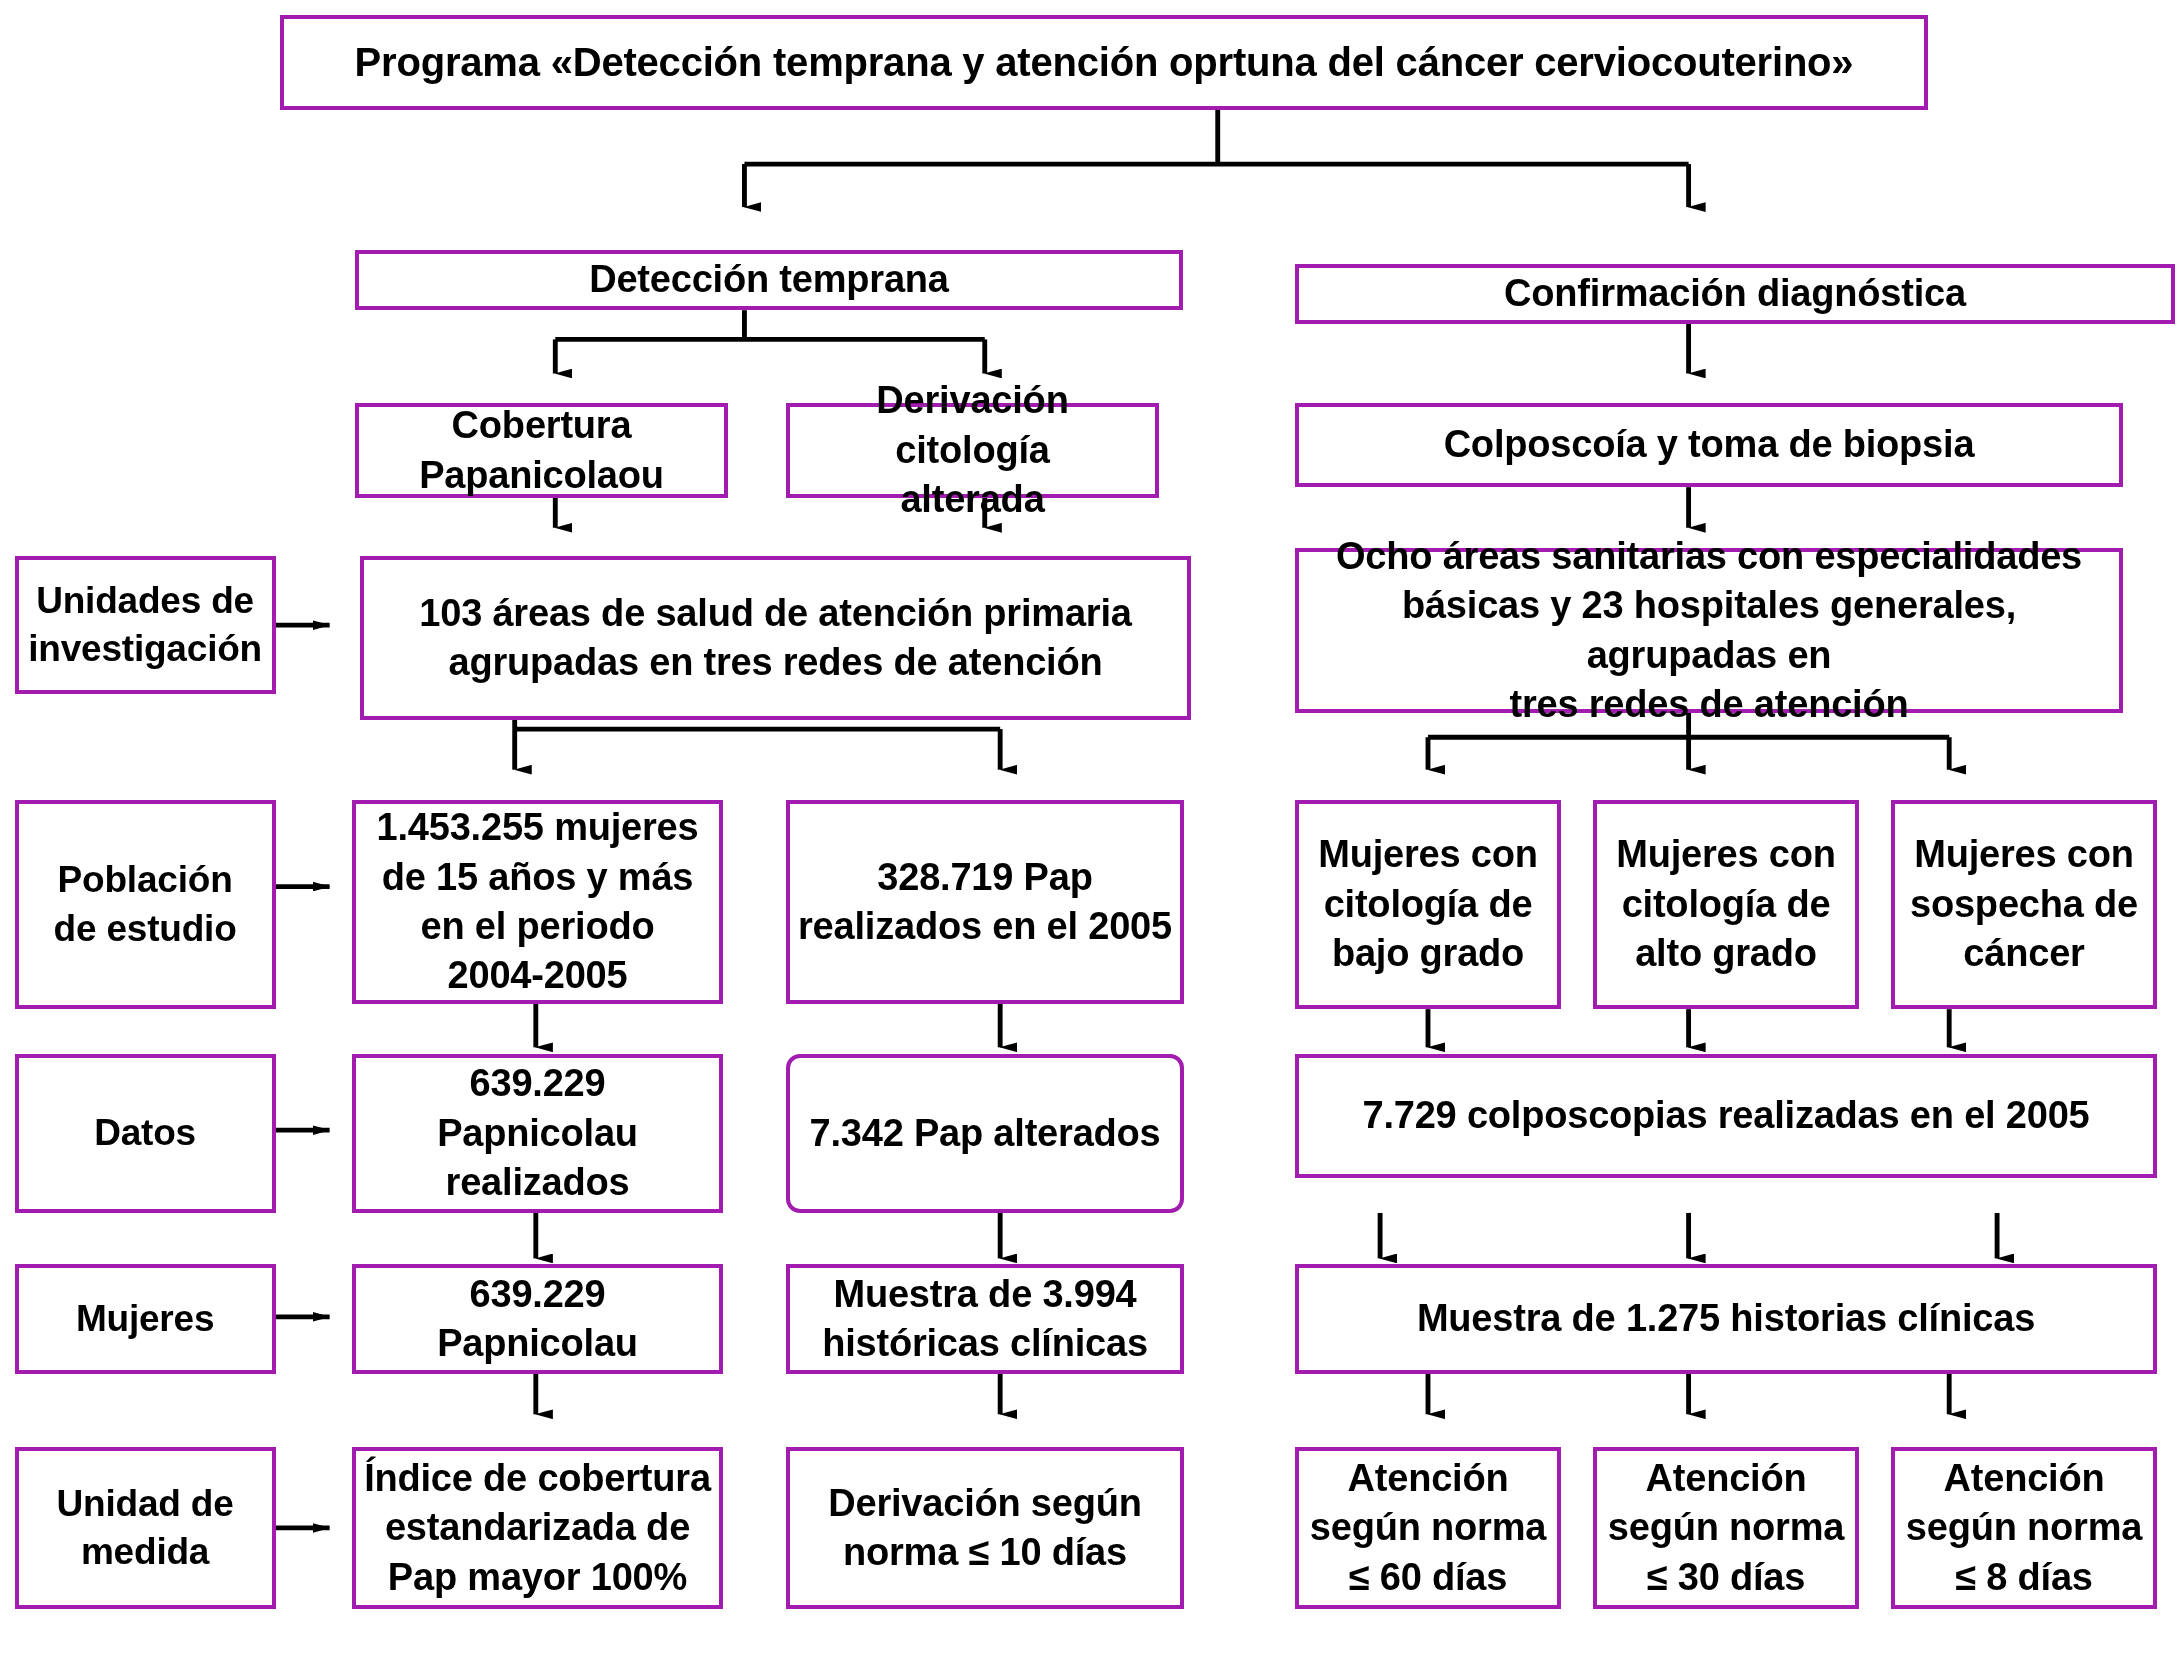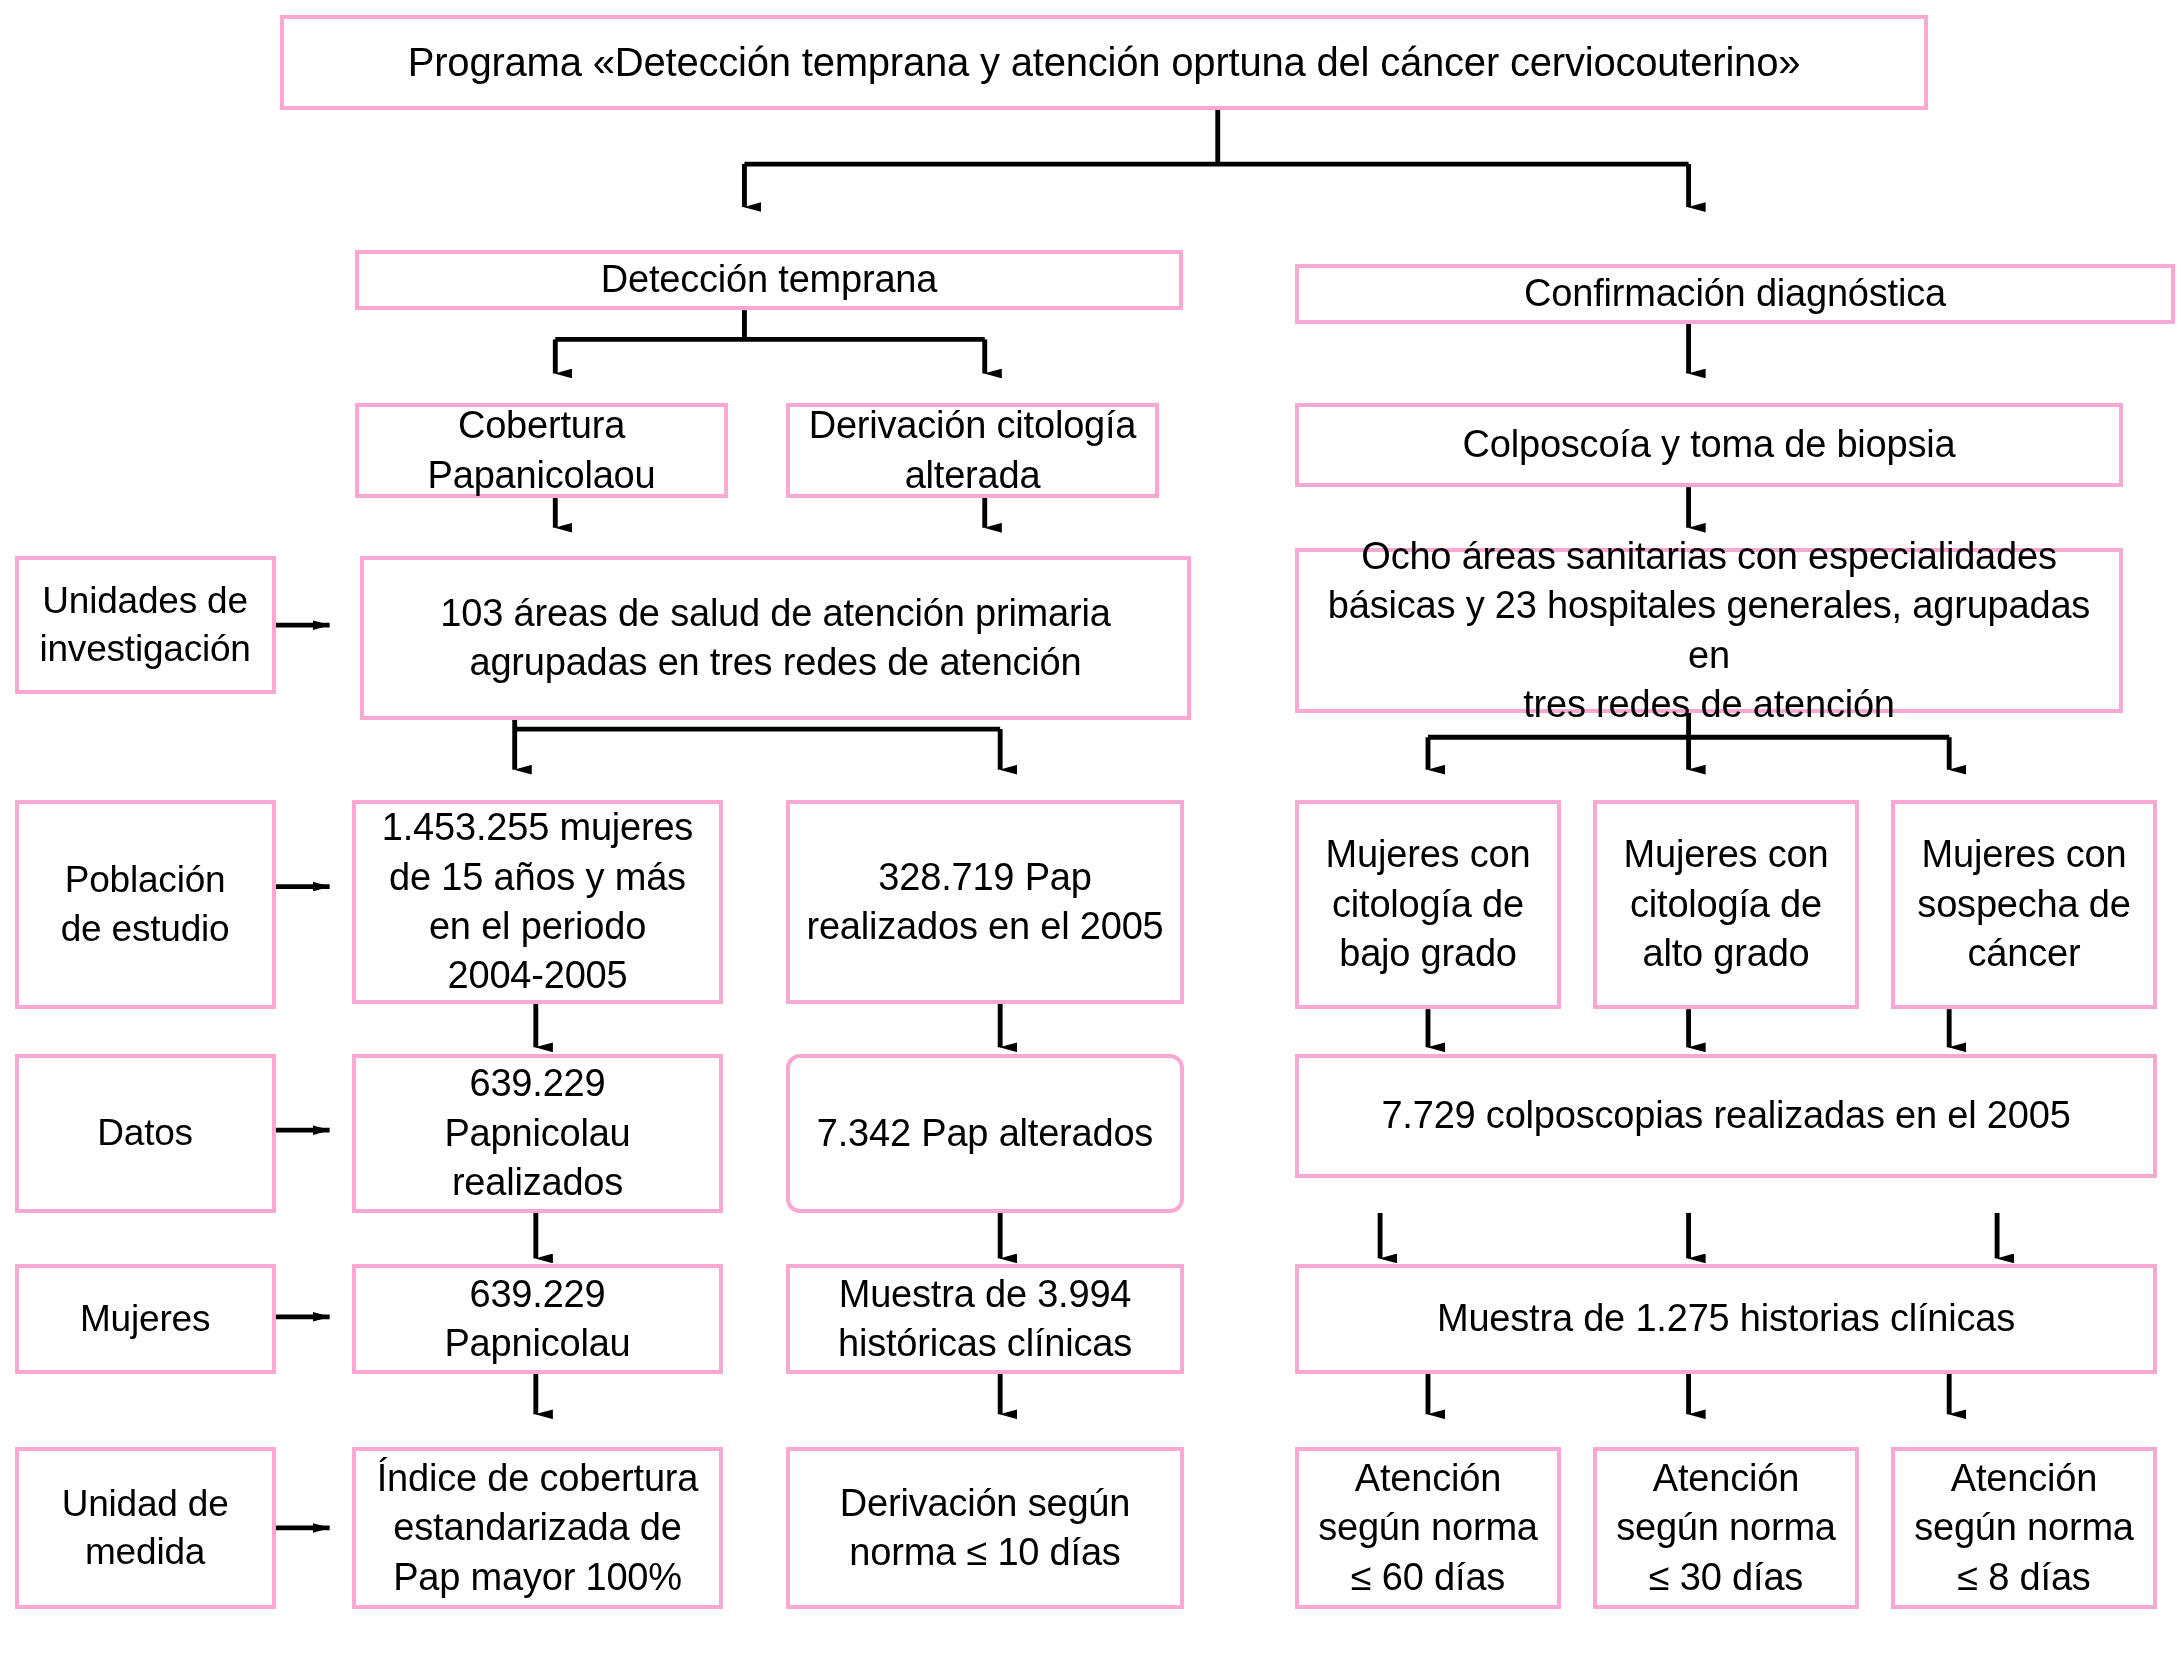--- a/index.html
+++ b/index.html
@@ -11,32 +11,33 @@
     position: relative;
     width: 2183px;
     height: 1679px;
     background: #ffffff;
     font-family: "Liberation Sans", sans-serif;
     overflow: hidden;
   }
   .box {
     position: absolute;
     box-sizing: border-box;
-    border: 4px solid #f9a8d4;
+    border: 4px solid #a21caf;
     background: #ffffff;
     display: flex;
     align-items: center;
     justify-content: center;
     text-align: center;
     color: #000000;
     font-size: 38px;
     line-height: 1.30;
     letter-spacing: -0.2px;
     padding: 3.2px 8px;
     white-space: pre-line;
+    font-weight: bold;
   }
   .box.title-box {
     font-size: 40px;
   }
   .box.rowlabel {
     font-size: 37px;
   }
   #connectors {
     position: absolute;
     left: 0;

